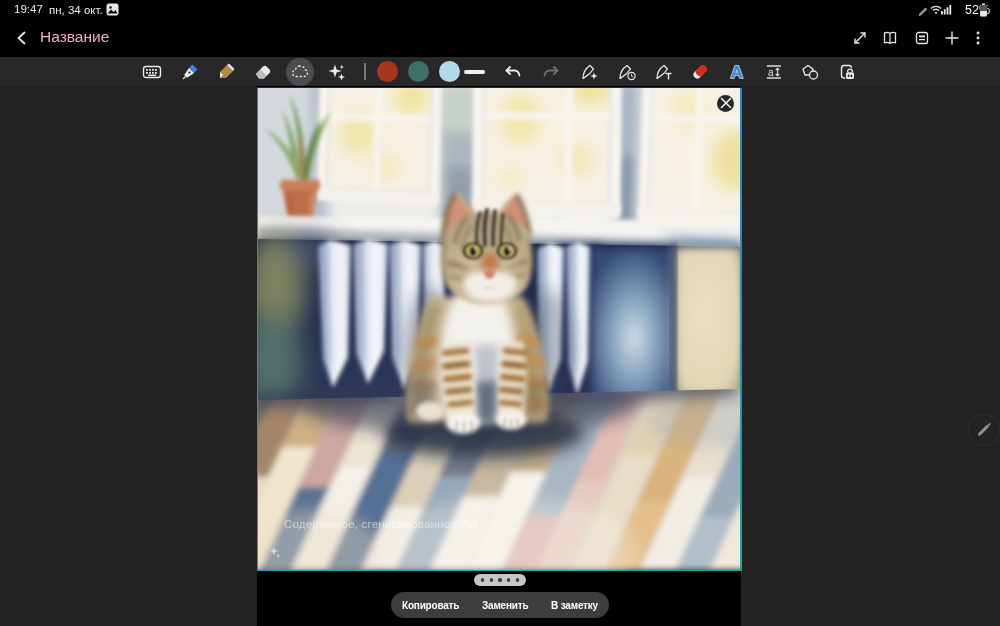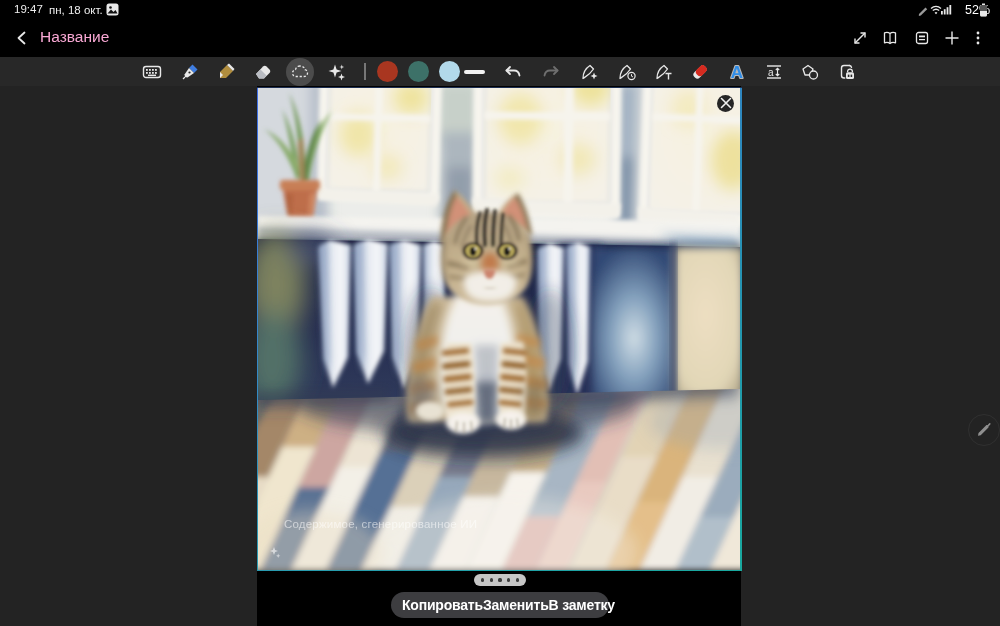--- a/index.html
+++ b/index.html
@@ -17,21 +17,21 @@
   #scene{position:absolute;left:258px;top:87px;}
   #watermark{left:284px;top:518px;width:300px;color:rgba(255,255,255,0.55);
              font-size:11.5px;letter-spacing:0.2px;}
   #closebtn{left:717px;top:94.5px;width:17px;height:17px;border-radius:50%;background:#262626;}
   #dots{left:474px;top:574px;width:52px;height:12px;border-radius:6px;background:#c6c6c6;
         display:flex;align-items:center;justify-content:center;gap:5.5px;}
   #dots i{width:3.2px;height:3.2px;border-radius:50%;background:#3c3c3c;display:block;}
   #actions{left:391px;top:592px;width:218px;height:26px;border-radius:13px;background:#3d3d40;
            display:flex;align-items:center;justify-content:space-between;
            padding:0 11px;box-sizing:border-box;white-space:nowrap;}
-  #actions span{color:#fff;font-size:14px;font-weight:bold;letter-spacing:-0.2px;text-align:right;}
+  #actions span{color:#fff;font-size:10px;font-weight:bold;letter-spacing:-0.2px;text-align:right;}
   #fab{left:968px;top:414px;width:32px;height:32px;border-radius:50%;
        border:1px solid rgba(255,255,255,0.06);box-sizing:border-box;}
   .sbtxt{color:#eee;font-size:11.5px;}
   #time{left:14px;top:3px;}
   #date{left:49px;top:3.5px;}
   #title{left:40px;top:28px;color:#f9a8d4;font-size:15.5px;}
   #pct{left:955px;top:2.5px;color:#fff;font-size:12.5px;margin-left:10px;}
 </style>
 </head>
 <body>
@@ -444,21 +444,21 @@
     <path d="M227,200 C229.5,202.5 234.5,202.5 237,200" stroke="#9a8c74" stroke-width="1.2" fill="none" filter="url(#b2)" opacity="0.8"></path>
   </g>
   <rect x="0" y="0" width="482" height="483" fill="#f6f4ee" opacity="0.05"></rect>
 </g>
 </svg>
 <div id="brd-l" class="abs"></div>
 <div id="brd-r" class="abs"></div>
 <div id="brd-b" class="abs"></div>
 <div id="brd-t" class="abs"></div>
 <div id="time" class="abs sbtxt">19:47</div>
-<div id="date" class="abs sbtxt">пн, 18 окт.</div>
+<div id="date" class="abs sbtxt">пн, 34 окт.</div>
 <div id="pct" class="abs">52%</div>
 <svg class="abs" style="left:106px;top:3px" width="13" height="13" viewBox="0 0 13 13">
     <rect x="0.5" y="0.5" width="12" height="12" rx="2.5" fill="#e8e8e8"></rect>
     <circle cx="4.5" cy="4.5" r="1.3" fill="#111"></circle>
     <path d="M1.5,10.5 L5,6.5 L7.5,9 L9.5,7 L11.5,10.5 Z" fill="#111"></path>
   </svg>
 <svg class="abs" style="left:917px;top:4px" width="12" height="12" viewBox="0 0 12 12">
     <path d="M2,10 L8.5,3.5 L10.2,5.2 L3.8,11.6 L1.8,11.9 Z" fill="#9a9a9a"></path>
   </svg>
 <svg class="abs" style="left:930px;top:4px" width="12" height="12" viewBox="0 0 12 12">

